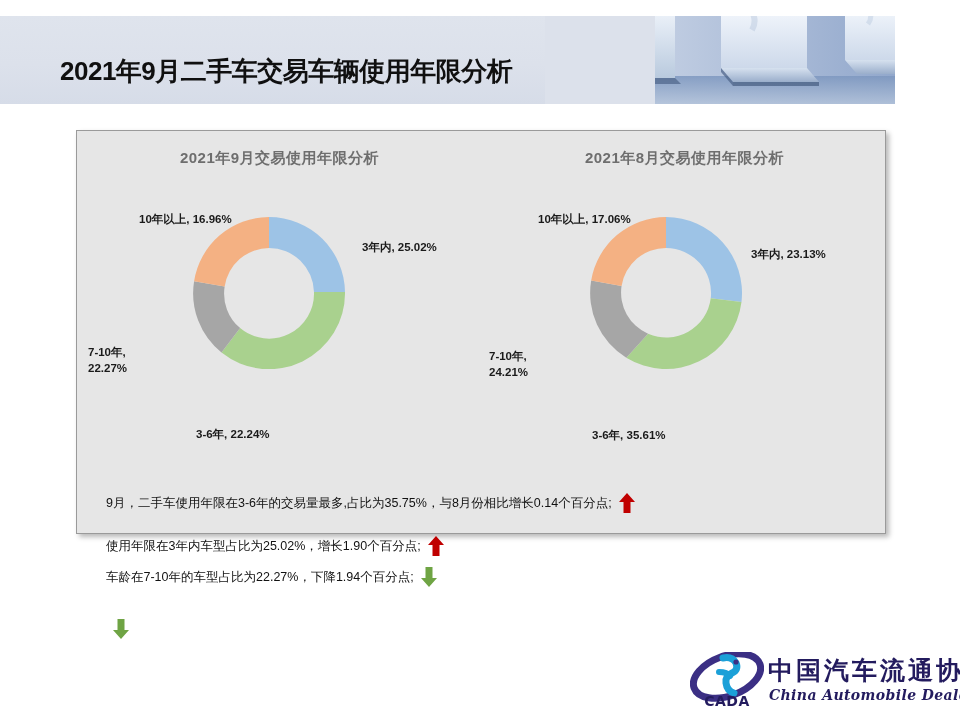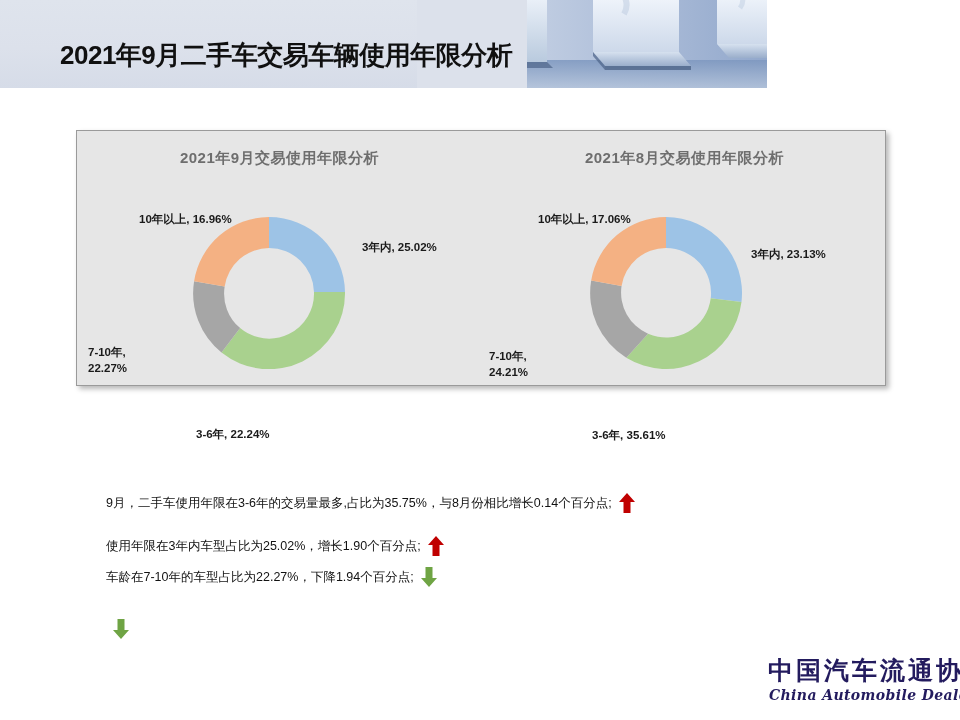--- a/index.html
+++ b/index.html
@@ -11,22 +11,22 @@
     height: 720px;
     background: #ffffff;
     font-family: "Liberation Sans", "DejaVu Sans", sans-serif;
     overflow: hidden;
     position: relative;
   }
 
   
   #header-band {
     position: absolute;
-    left: 0; top: 0;
-    width: 767px; height: 88px;
+    left: 0; top: 16px;
+    width: 895px; height: 88px;
     background: linear-gradient(180deg, #dfe4ed 0%, #dce1eb 55%, #d6dce8 100%);
     overflow: hidden;
   }
   #header-deco {
     position: absolute;
     right: 0; top: 0;
     width: 350px; height: 88px;
     overflow: hidden;
   }
   #slide-title {
@@ -36,21 +36,21 @@
     font-weight: bold;
     color: #101010;
     letter-spacing: -0.5px;
     white-space: nowrap;
   }
 
   
   #chart-panel {
     position: absolute;
     left: 76px; top: 130px;
-    width: 810px; height: 256px;
+    width: 810px; height: 404px;
     background: #e6e6e6;
     border: 1px solid #9a9a9a;
     box-shadow: 3px 3px 5px rgba(0,0,0,0.28);
     box-sizing: border-box;
   }
   .chart-block {
     position: absolute;
     top: 0;
     width: 405px;
     height: 327px;
@@ -253,15 +253,24 @@
 
 <div class="bullet-line" style="left:106px; top:618px;">
   <span class="arrow-icon">
     <svg width="18" height="22" viewBox="0 0 18 22" xmlns="http://www.w3.org/2000/svg">
       <path d="M9 21 L1 12 L5.5 12 L5.5 1 L12.5 1 L12.5 12 L17 12 Z" fill="#6FA444"></path>
     </svg>
   </span>
 </div>
 
 <div id="logo-wrap">
+  <div id="logo-emblem">
+    <svg width="74" height="58" viewBox="0 0 74 58" xmlns="http://www.w3.org/2000/svg">
+      <ellipse cx="37" cy="24" rx="35" ry="20" fill="none" stroke="#3b2f84" stroke-width="7" transform="rotate(-20 37 24)"></ellipse>
+      <path d="M33 6 q9 -2 13 5 q3 7 -4 10 q-7 3 -6 10 q1 8 8 10" fill="none" stroke="#1ba0d8" stroke-width="7" stroke-linecap="round"></path>
+      <path d="M29 20 q8 0 11 4" fill="none" stroke="#1ba0d8" stroke-width="6" stroke-linecap="round"></path>
+      <circle cx="46" cy="10" r="2.6" fill="#3b2f84"></circle>
+      <text x="37" y="54" text-anchor="middle" font-family="'DejaVu Sans','Liberation Sans',sans-serif" font-size="14" font-weight="bold" fill="#231b5e" letter-spacing="0.5">CADA</text>
+    </svg>
+  </div>
   <div id="logo-cn">中国汽车流通协会</div>
   <div id="logo-en">China Automobile Dealers Association</div>
 </div>
 
 </body></html>

